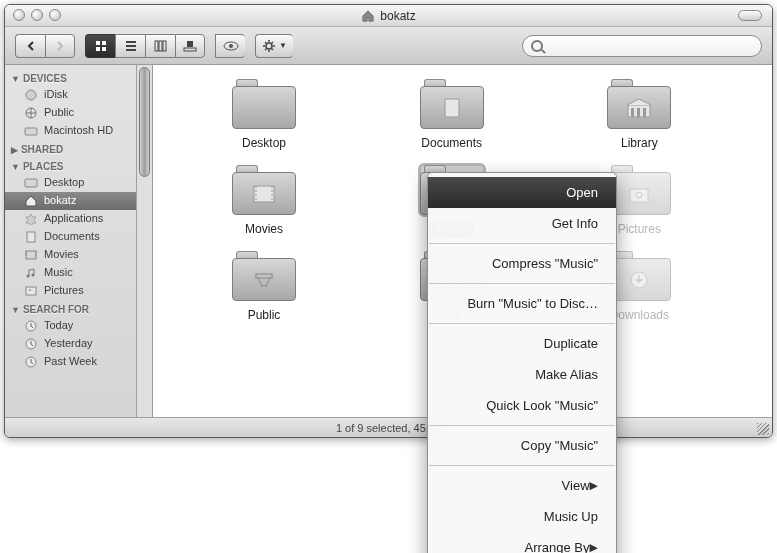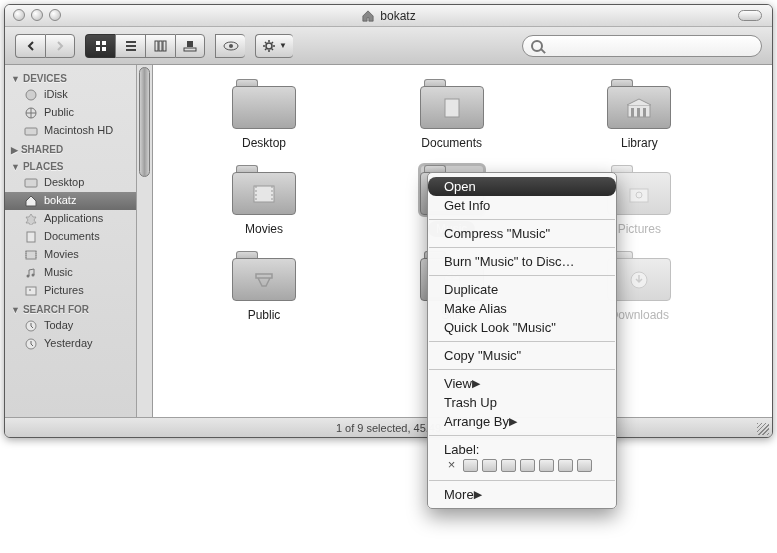--- a/index.html
+++ b/index.html
@@ -102,21 +102,21 @@
   .resize { position:absolute; right:3px; bottom:2px; width:12px; height:12px;
             background:repeating-linear-gradient(135deg,#888 0 1px, transparent 1px 3px);}
 
   
   .ctx {
     position:absolute; left:427px; top:172px; width:190px;
     background:rgba(248,248,248,.98); border:1px solid #8e8e8e; border-radius:5px;
     box-shadow:0 8px 20px rgba(0,0,0,.4);
     padding:4px 0; font-size:13px; color:#222; z-index:50;
   }
-  .mi { padding:2px 18px 2px 16px; display:flex; align-items:center; justify-content:flex-start; height:19px;border-radius:8px;}
+  .mi { padding:2px 18px 2px 16px; display:flex; align-items:center; justify-content:flex-end; height:31px;}
   .mi.hl { background:linear-gradient(#4a4a4a,#2a2a2a); color:#fff;}
   .sep { height:1px; background:#c6c6c6; margin:4px 1px;}
   .arrow { font-size:11px; color:#333;}
   .labelsw { display:flex; gap:4px; padding:2px 10px 4px 16px; align-items:center;}
   .sw { width:15px; height:13px; border:1px solid #8b8b8b; border-radius:2px;
         background:linear-gradient(#eee,#c9c9c9);}
   .sw.x { border:none; background:none; font-size:13px; color:#555; text-align:center; line-height:12px;}
   .lblhdr { padding:2px 8px 0 16px; font-size:13px;}
 
   
@@ -324,20 +324,29 @@
         </div>
       <div class="sb-item">
           <span class="sb-ico">
             <svg width="14" height="12">
               <circle cx="7" cy="6" r="5" fill="#e8e8e8" stroke="#888"></circle>
               <path d="M7 6V3M7 6l2 2" stroke="#666"></path>
             </svg>
           </span>
           <span>Yesterday</span>
         </div>
+      <div class="sb-item">
+          <span class="sb-ico">
+            <svg width="14" height="12">
+              <circle cx="7" cy="6" r="5" fill="#e8e8e8" stroke="#888"></circle>
+              <path d="M7 6V3M7 6l2 2" stroke="#666"></path>
+            </svg>
+          </span>
+          <span>Past Week</span>
+        </div>
     </div>
 
     <div class="scrollgutter">
       <div class="thumb"></div>
       <div class="track"></div>
     </div>
 
     <div class="content">
       <div class="grid">
 
@@ -494,21 +503,21 @@
   <div class="sep"></div>
   <div class="mi">
       <span>Copy "Music"</span>
     </div>
   <div class="sep"></div>
   <div class="mi">
       <span>View</span>
       <span class="arrow">▶</span>
     </div>
   <div class="mi">
-      <span>Trash Up</span>
+      <span>Music Up</span>
     </div>
   <div class="mi">
       <span>Arrange By</span>
       <span class="arrow">▶</span>
     </div>
   <div class="sep"></div>
   <div class="lblhdr">Label:</div>
   <div class="labelsw">
     <div class="sw x">×</div>
     <div class="sw"></div>

